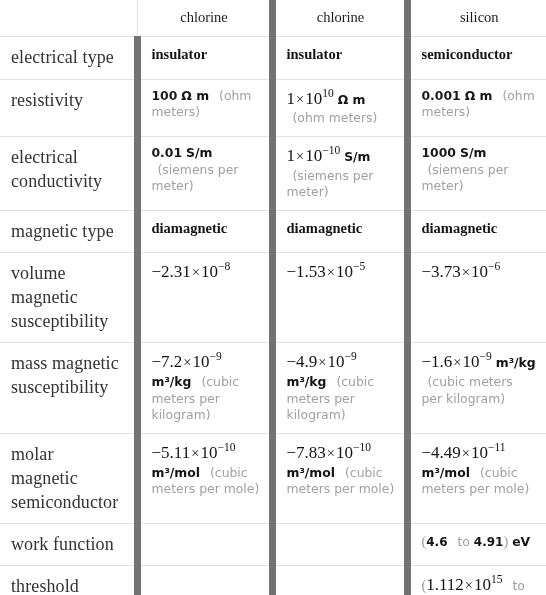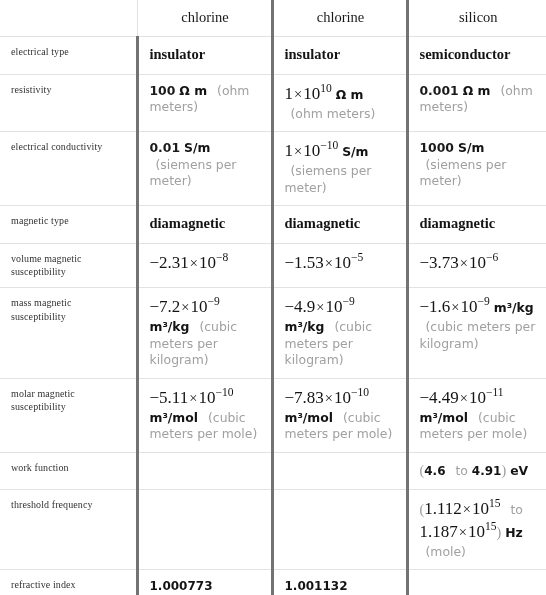--- a/index.html
+++ b/index.html
@@ -20,42 +20,42 @@
     width: 546px;
     table-layout: fixed;
   }
   table.cmp col.c-label { width: 137px; }
   table.cmp col.c-a     { width: 135px; }
   table.cmp col.c-b     { width: 135px; }
   table.cmp col.c-c     { width: 139px; }
 
   table.cmp td {
     border-top: 1px solid #e2e2e2;
-    border-right: 3px solid #737373;
+    border-right: 7px solid #737373;
     vertical-align: top;
     padding: 8px 9px 9px 11px;
     line-height: 1.34;
   }
   table.cmp tr:first-child td { border-top: none; }
   table.cmp td:last-child { border-right: none; }
 
   
   .hdr td {
     text-align: center;
     font-size: 14.5px;
     color: #1a1a1a;
     padding-top: 10px;
     padding-bottom: 11px;
     font-family: "Liberation Serif", "DejaVu Serif", serif;
   }
   .hdr td.blank { border-right: 1px solid #e2e2e2; }
 
   
   .rowlab {
-    font-size: 10px;
+    font-size: 18px;
     color: #333333;
     font-family: "Liberation Serif", "DejaVu Serif", serif;
     letter-spacing: .1px;
   }
 
   
   .val {
     font-family: "DejaVu Sans", "Liberation Sans", sans-serif;
     font-size: 12.4px;
     color: #1a1a1a;
@@ -167,21 +167,21 @@
         <td class="val"><span><span class="sci">−1.53<span class="times">×</span>10<sup>−5</sup></span></span></td>
         <td class="val"><span><span class="sci">−3.73<span class="times">×</span>10<sup>−6</sup></span></span></td>
       </tr>
       <tr>
         <td class="rowlab">mass magnetic susceptibility</td>
         <td class="val"><span><span class="sci">−7.2<span class="times">×</span>10<sup>−9</sup></span> <span class="unit">m³/kg</span> <span class="gray">(cubic meters per kilogram)</span></span></td>
         <td class="val"><span><span class="sci">−4.9<span class="times">×</span>10<sup>−9</sup></span> <span class="unit">m³/kg</span> <span class="gray">(cubic meters per kilogram)</span></span></td>
         <td class="val"><span><span class="sci">−1.6<span class="times">×</span>10<sup>−9</sup></span> <span class="unit">m³/kg</span> <span class="gray">(cubic meters per kilogram)</span></span></td>
       </tr>
       <tr>
-        <td class="rowlab">molar magnetic susceptibility</td>
+        <td class="rowlab">molar magnetic semiconductor</td>
         <td class="val"><span><span class="sci">−5.11<span class="times">×</span>10<sup>−10</sup></span> <span class="unit">m³/mol</span> <span class="gray">(cubic meters per mole)</span></span></td>
         <td class="val"><span><span class="sci">−7.83<span class="times">×</span>10<sup>−10</sup></span> <span class="unit">m³/mol</span> <span class="gray">(cubic meters per mole)</span></span></td>
         <td class="val"><span><span class="sci">−4.49<span class="times">×</span>10<sup>−11</sup></span> <span class="unit">m³/mol</span> <span class="gray">(cubic meters per mole)</span></span></td>
       </tr>
       <tr>
         <td class="rowlab">work function</td>
         <td class="val"></td>
         <td class="val"></td>
         <td class="val"><span><span class="paren">(</span><span class="plain">4.6</span> <span class="gray">to</span> <span class="plain">4.91</span><span class="paren">)</span> <span class="unit">eV</span></span></td>
       </tr>

